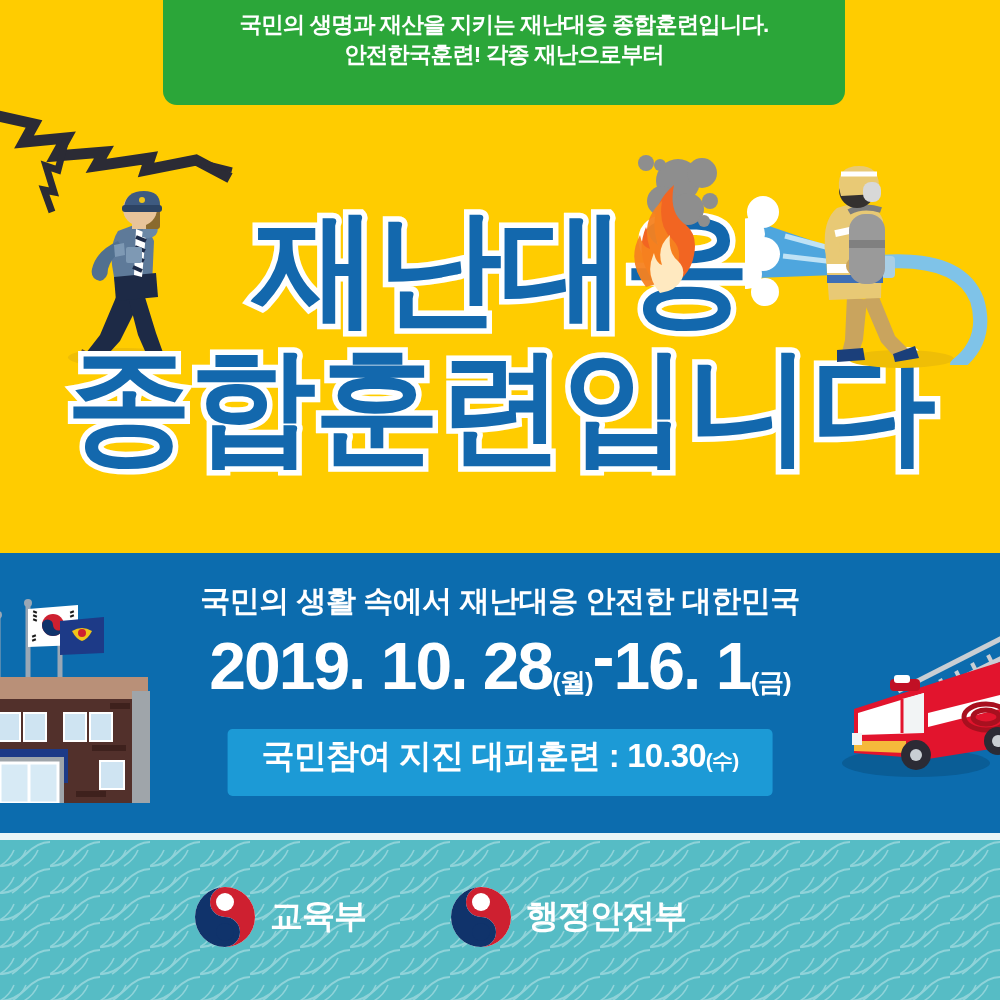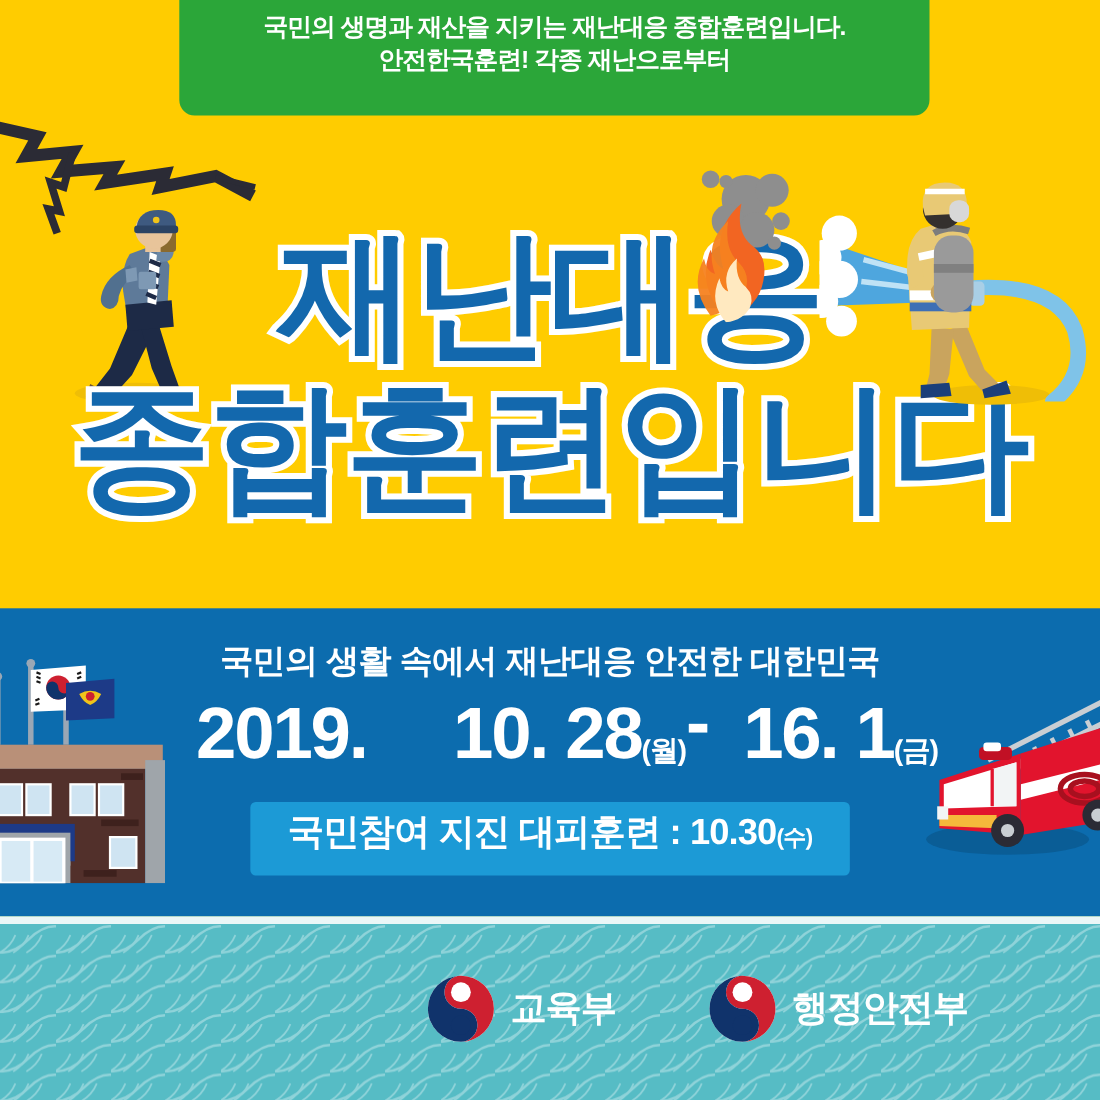--- a/index.html
+++ b/index.html
@@ -119,21 +119,20 @@
     text-align: center;
     color: #ffffff;
     font-weight: bold;
     white-space: nowrap;
     line-height: 1;
   }
   .dateline .big {
     font-size: 66px;
     letter-spacing: -2px;
     vertical-align: baseline;
-    margin-left: 31px;
   }
   .dateline .paren {
     font-size: 26px;
     letter-spacing: -1px;
     vertical-align: baseline;
     position: relative;
     top: 2px;
   }
   .dateline .dash {
     font-size: 66px;
@@ -180,21 +179,21 @@
     position: absolute; left: 0; top: 7px;
     width: 1000px; height: 160px;
     opacity: 0.55;
   }
   .logos {
     position: absolute;
     left: 0; top: 0;
     width: 880px; height: 167px;
     display: flex;
     align-items: center;
-    justify-content: flex-end;
+    justify-content: center;
     gap: 84px;
     z-index: 3;
   }
   .logo-item { display: flex; align-items: center; gap: 14px; }
   .logo-name {
     color: #ffffff;
     font-size: 33px;
     font-weight: bold;
     letter-spacing: -1px;
     white-space: nowrap;

